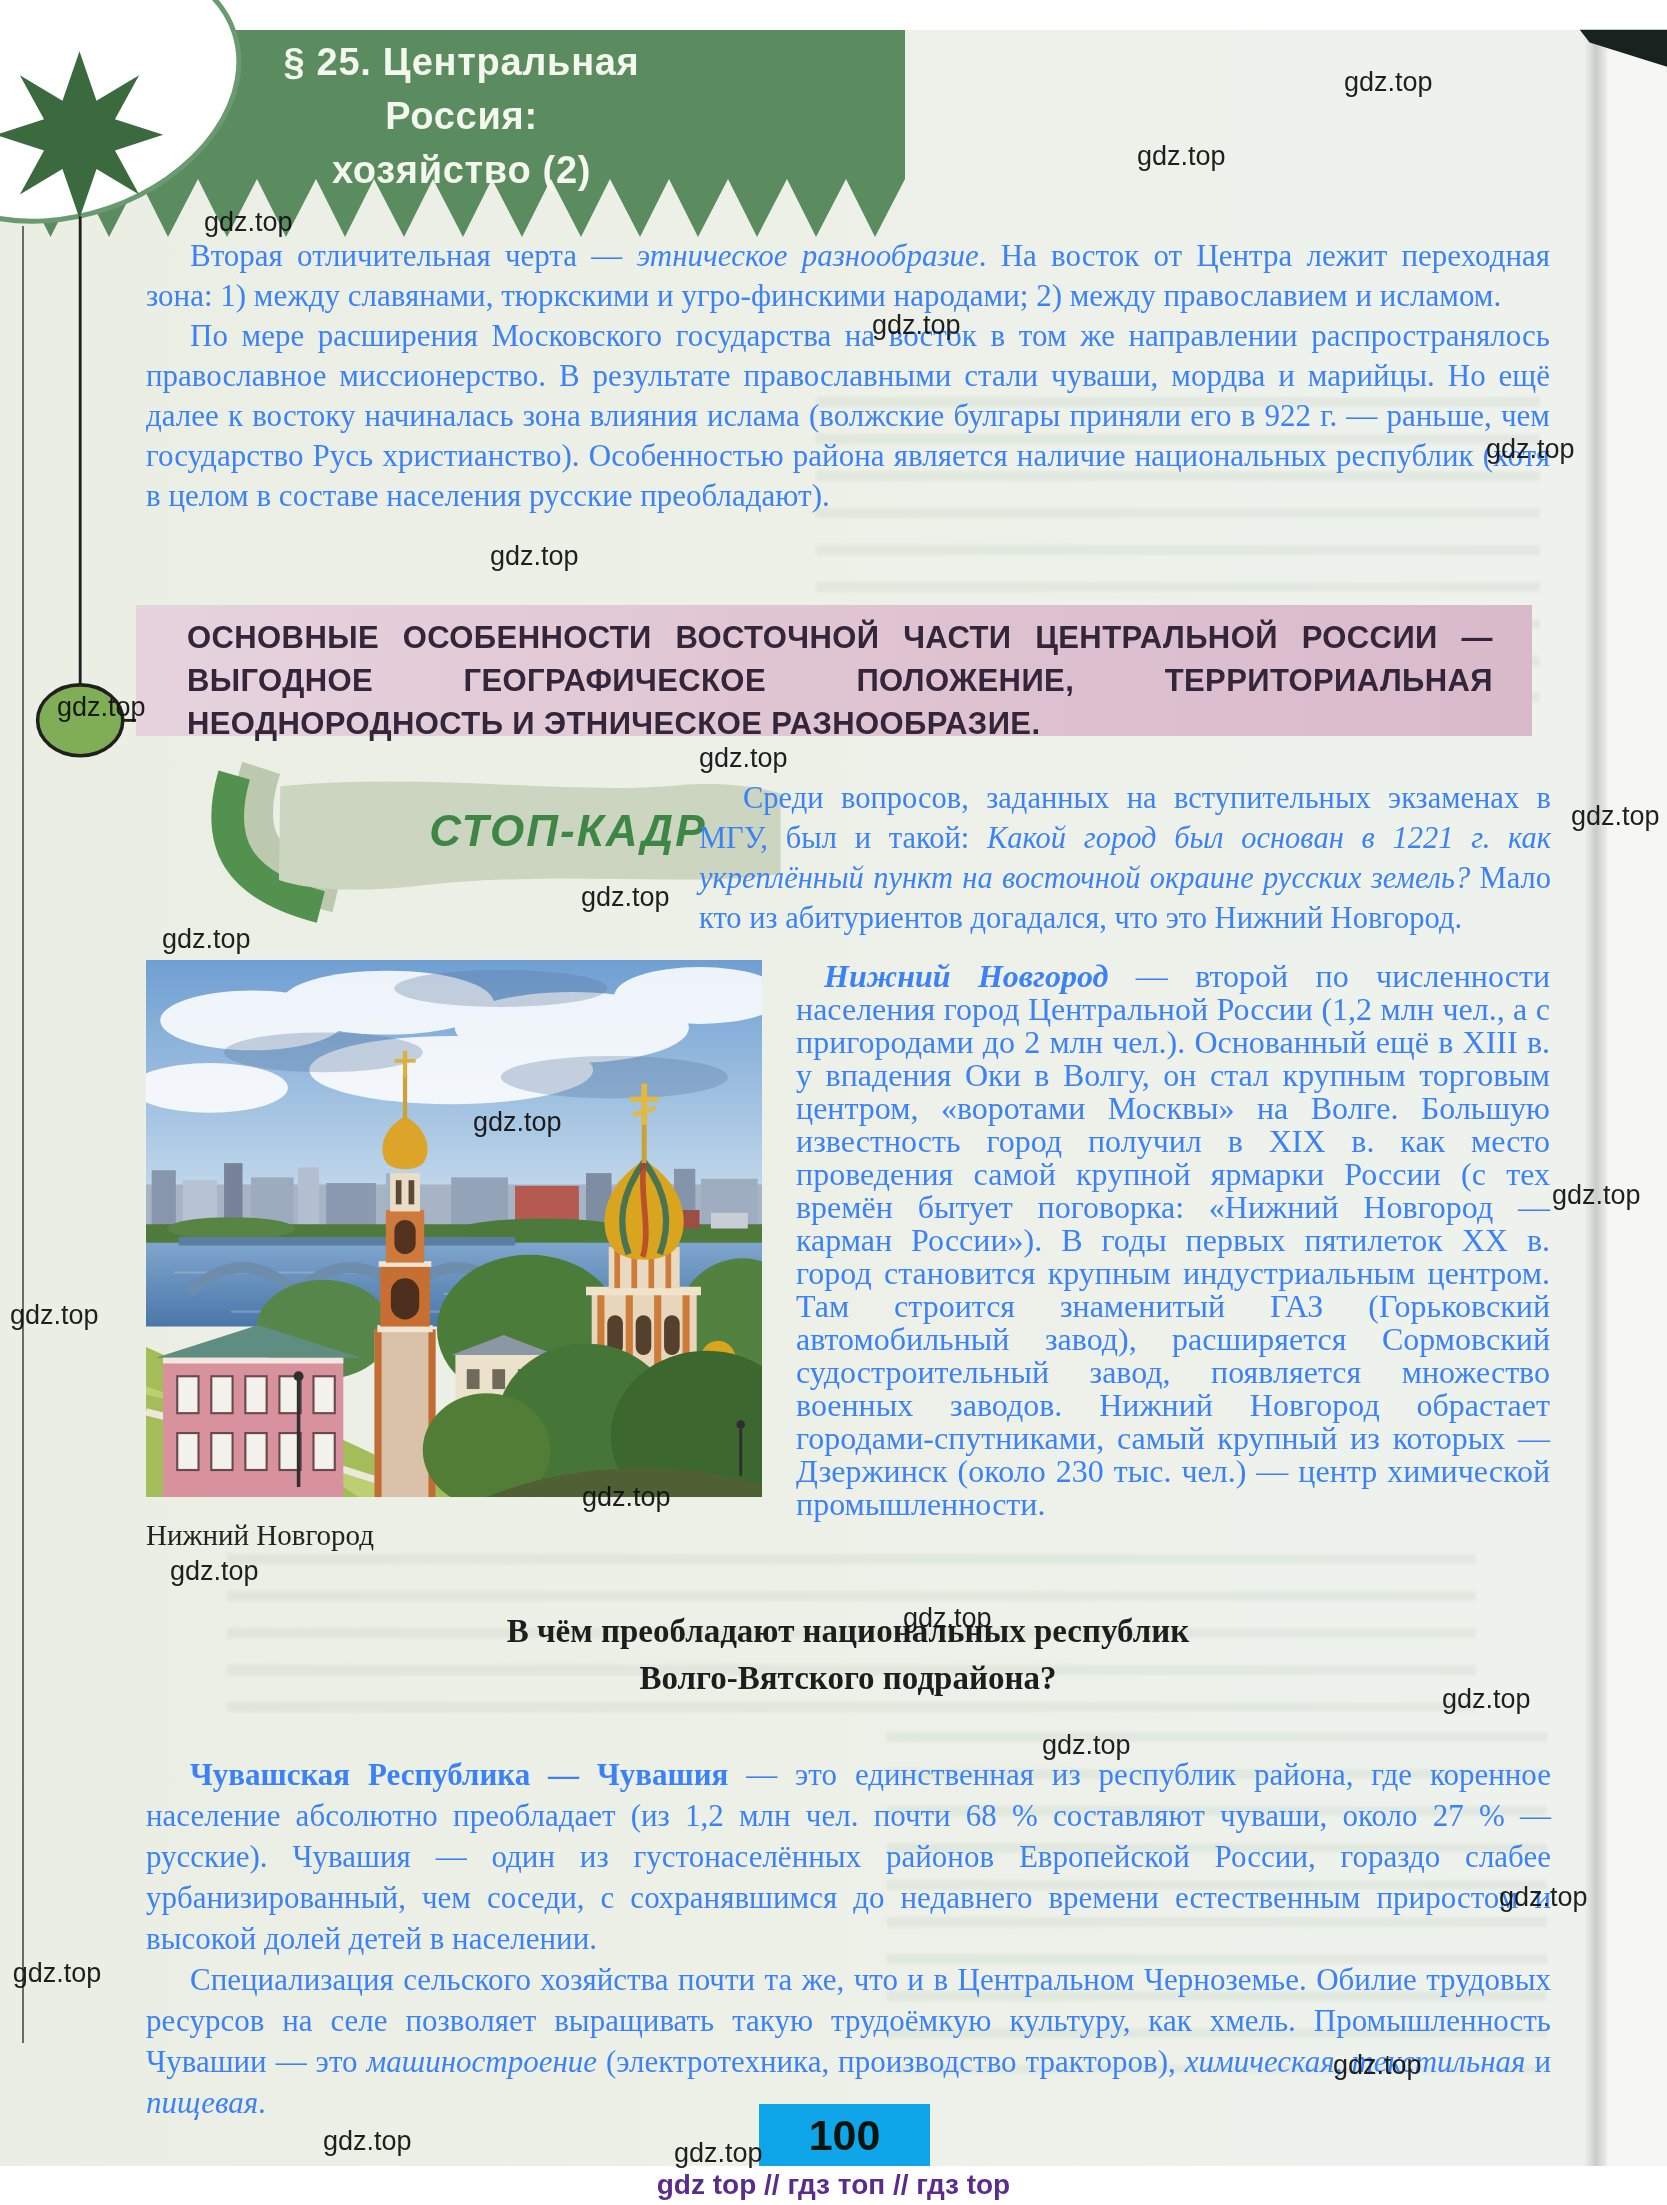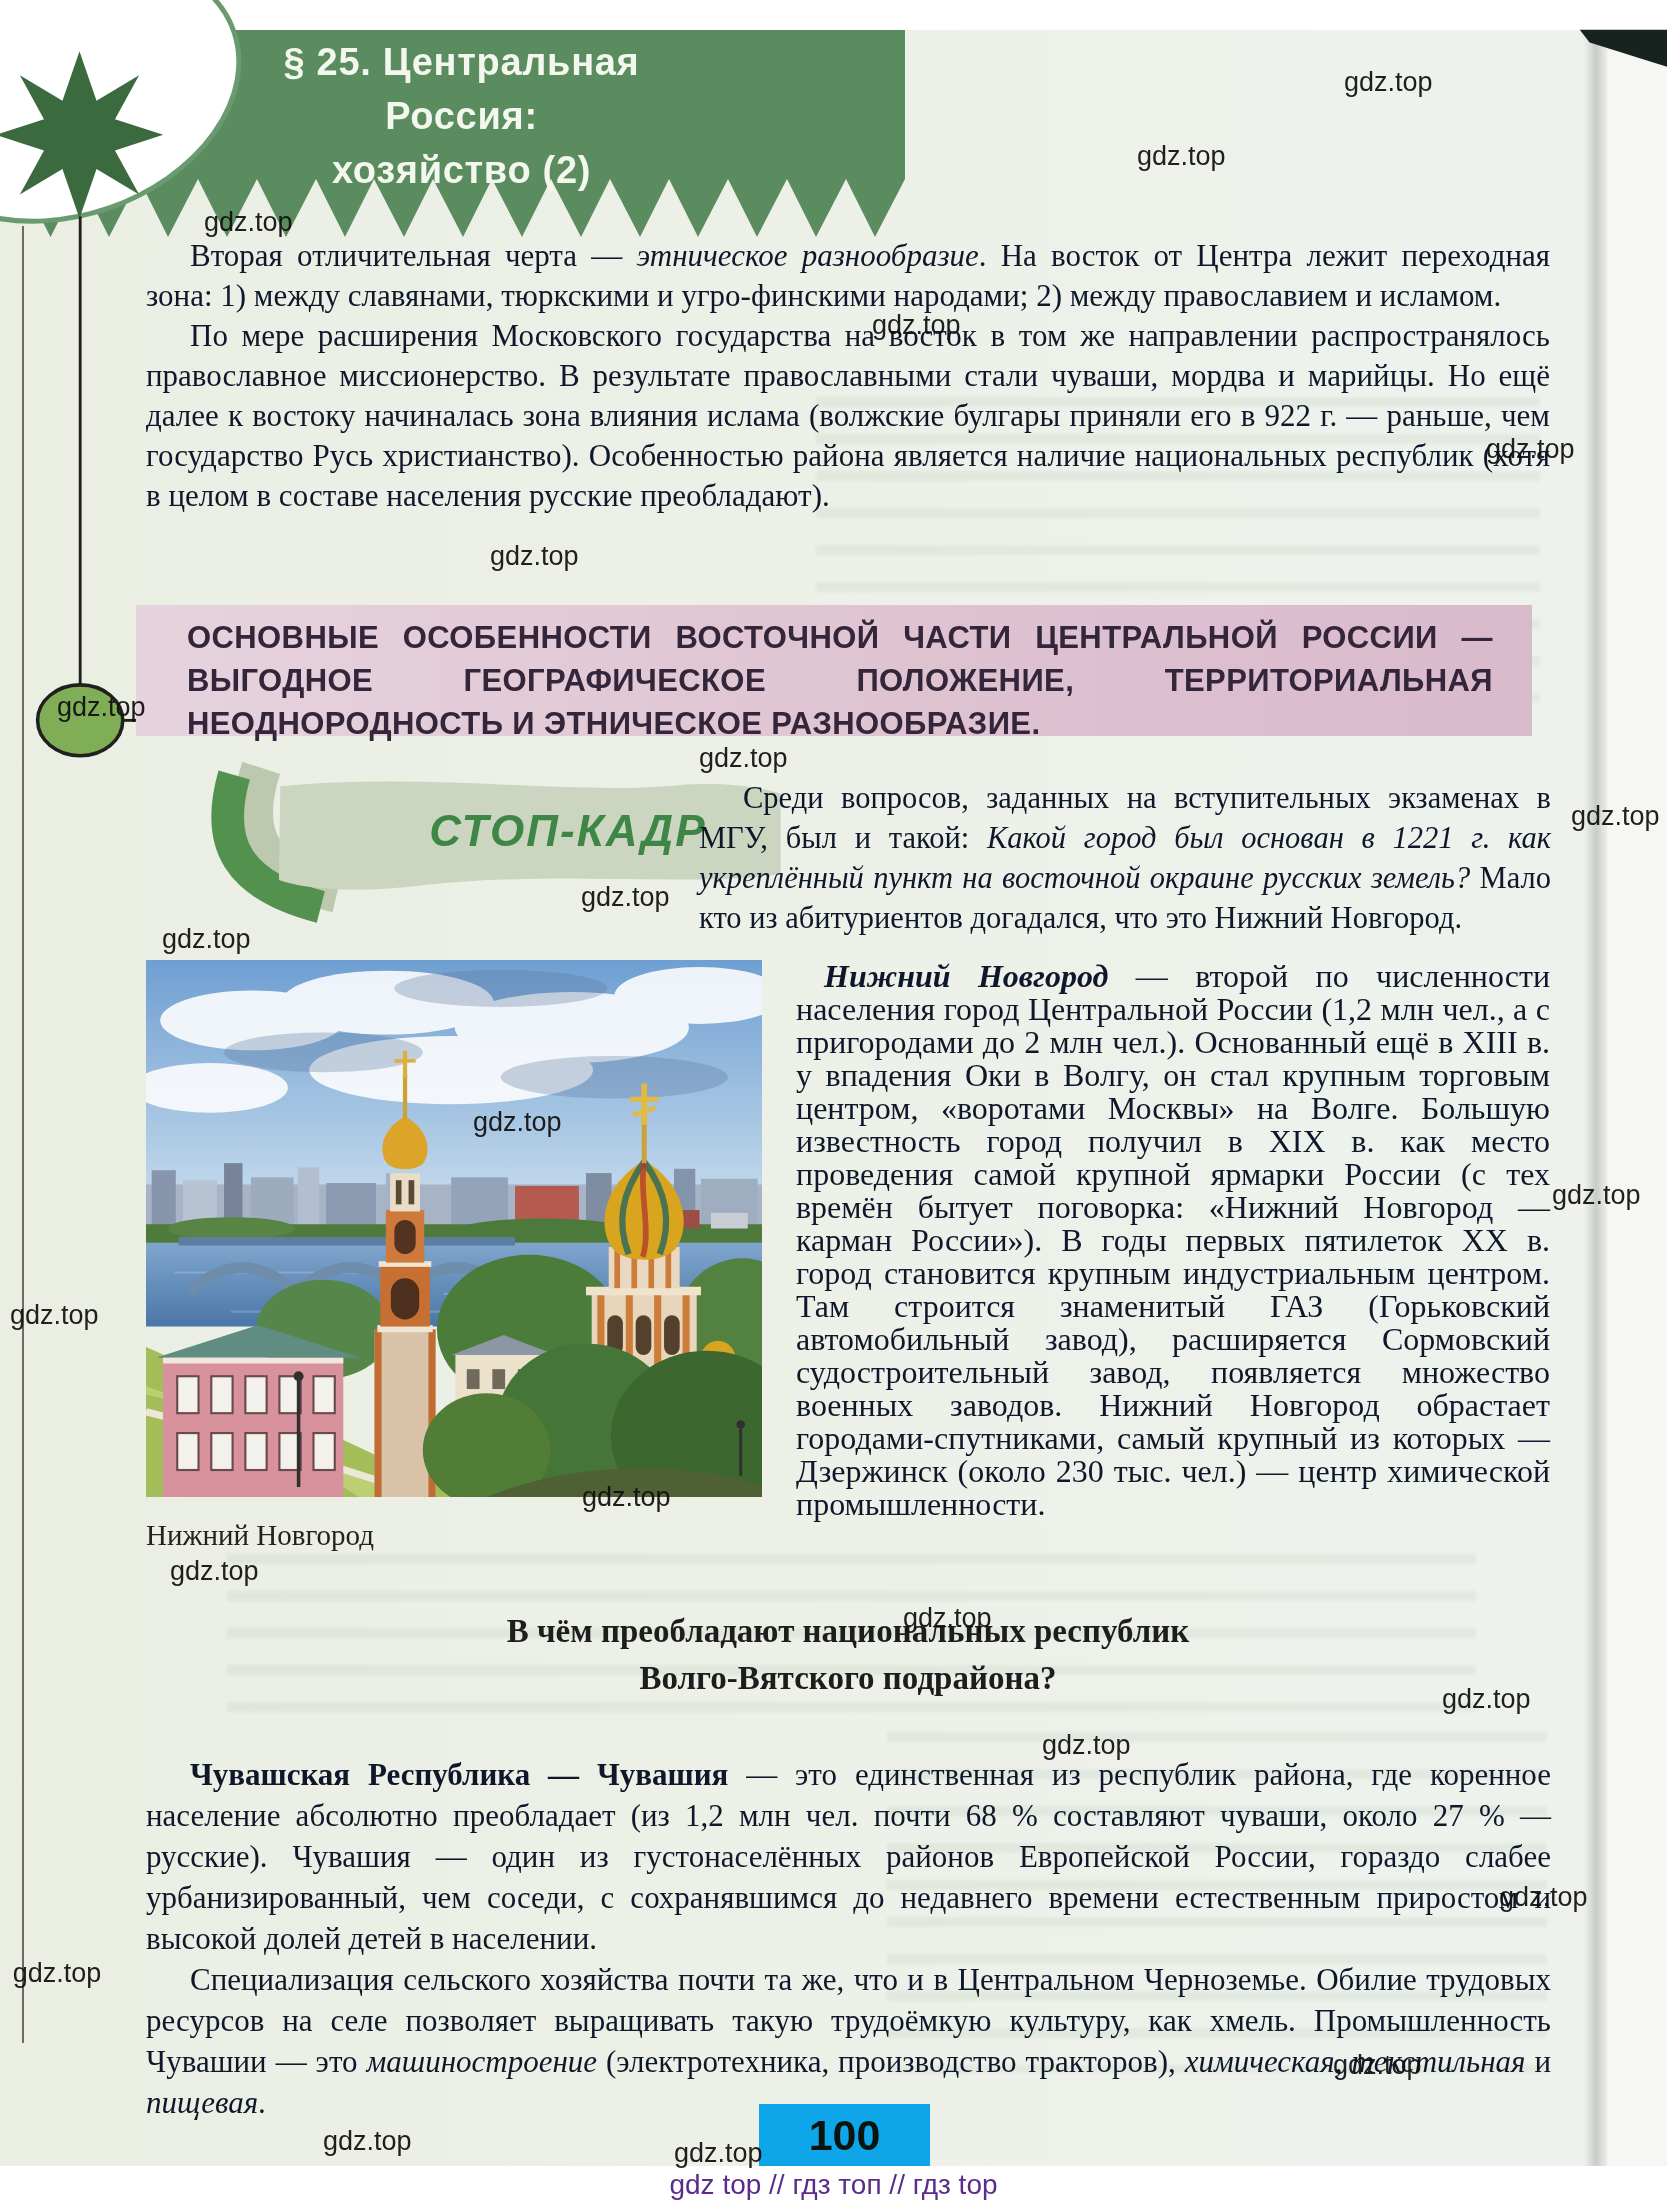--- a/index.html
+++ b/index.html
@@ -32,21 +32,21 @@
   .keybox-text{position:absolute;left:51px;top:11.4px;width:1306px;
           font-family:"Liberation Sans",sans-serif;font-weight:700;font-size:31px;line-height:43px;
           color:#33263a;text-align:justify;letter-spacing:0.4px;}
 
   
   .stopkadr-label{position:absolute;left:355px;top:806px;width:426px;text-align:center;
           font-family:"Liberation Sans",sans-serif;font-weight:800;font-style:italic;
           font-size:44px;color:#3e8646;letter-spacing:2.1px;}
 
   
-  .txt{position:absolute;color:#0f172a;text-align:justify;}
+  .txt{position:absolute;color:#3b82f6;text-align:justify;}
   .intro-block{left:146px;top:236px;width:1404px;font-size:31px;line-height:40px;}
   .par{text-indent:44px;margin:0;}
   .stop-p1{left:699px;top:778px;width:852px;font-size:30.5px;line-height:40px;}
   .right-col{left:796px;top:960px;width:754px;font-size:32px;line-height:33px;}
   .right-col .par{text-indent:28px;}
   .caption{position:absolute;left:146px;top:1519px;font-size:29px;color:#222;}
   .sec-heading{position:absolute;left:146px;top:1608px;width:1404px;text-align:center;
           font-weight:700;font-size:33px;line-height:47px;color:#1d1d1d;}
   .sec2-block{left:146px;top:1706px;width:1405px;font-size:31px;line-height:41px;margin-top:48px;}
 
@@ -59,21 +59,21 @@
 
   
   .pagenum{position:absolute;left:759px;top:2104px;width:171px;height:62px;background:#0ea5e9;
            display:flex;align-items:center;justify-content:center;
            font-family:"Liberation Sans",sans-serif;font-weight:900;font-size:43px;color:#0c150d;}
 
   
   .top-query{position:absolute;left:0;top:1.4px;width:1667px;text-align:center;
            font-family:"Liberation Sans",sans-serif;font-size:26px;color:#27b24b;}
   .footer-line{position:absolute;left:0;top:2169px;width:1667px;text-align:center;
-           font-family:"Liberation Sans",sans-serif;font-weight:400;font-size:28px;color:#5b2c8c;}
+           font-family:"Liberation Sans",sans-serif;font-weight:700;font-size:28px;color:#5b2c8c;}
 
   
   #wm-layer{position:absolute;left:0;top:0;width:1667px;height:2205px;pointer-events:none;}
   .wm{position:absolute;font-family:"Liberation Sans",sans-serif;font-size:27px;color:#0e0e0e;opacity:.92;}
 </style>
 </head>
 <body>
 
 <div id="canvas">
 

